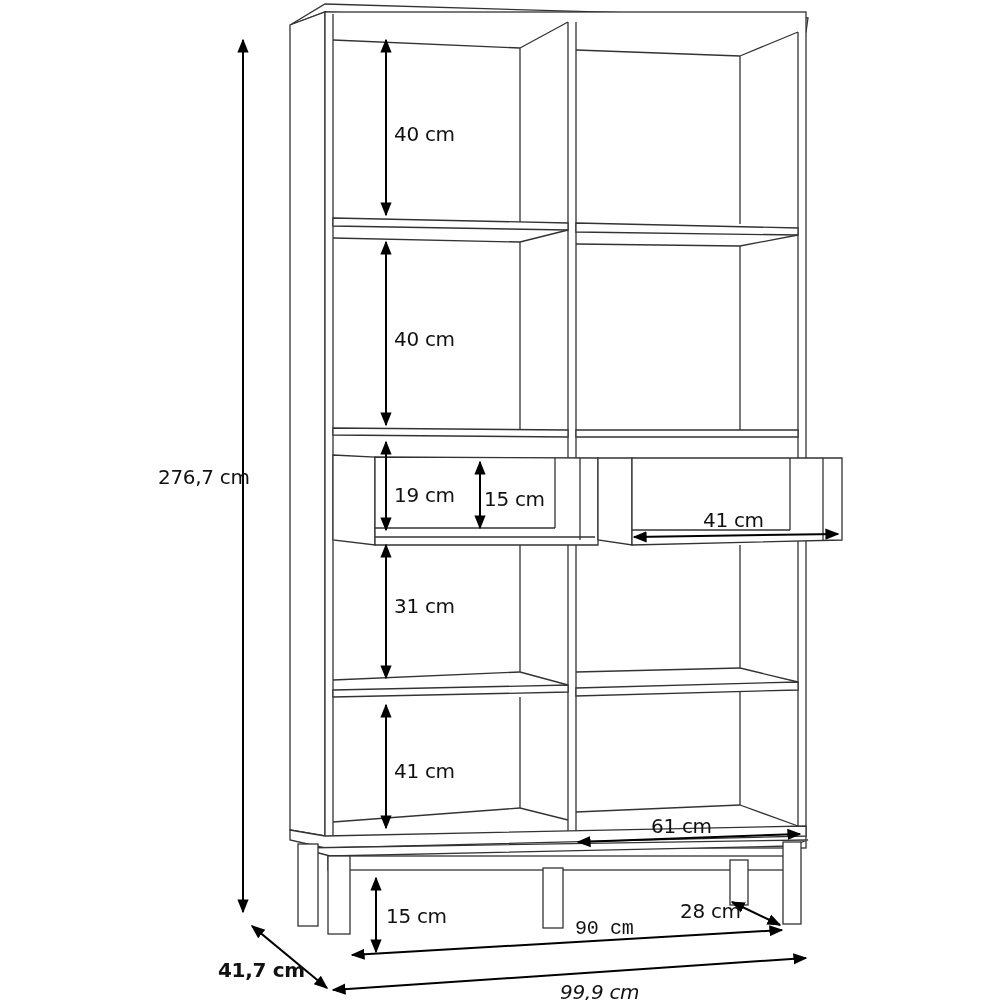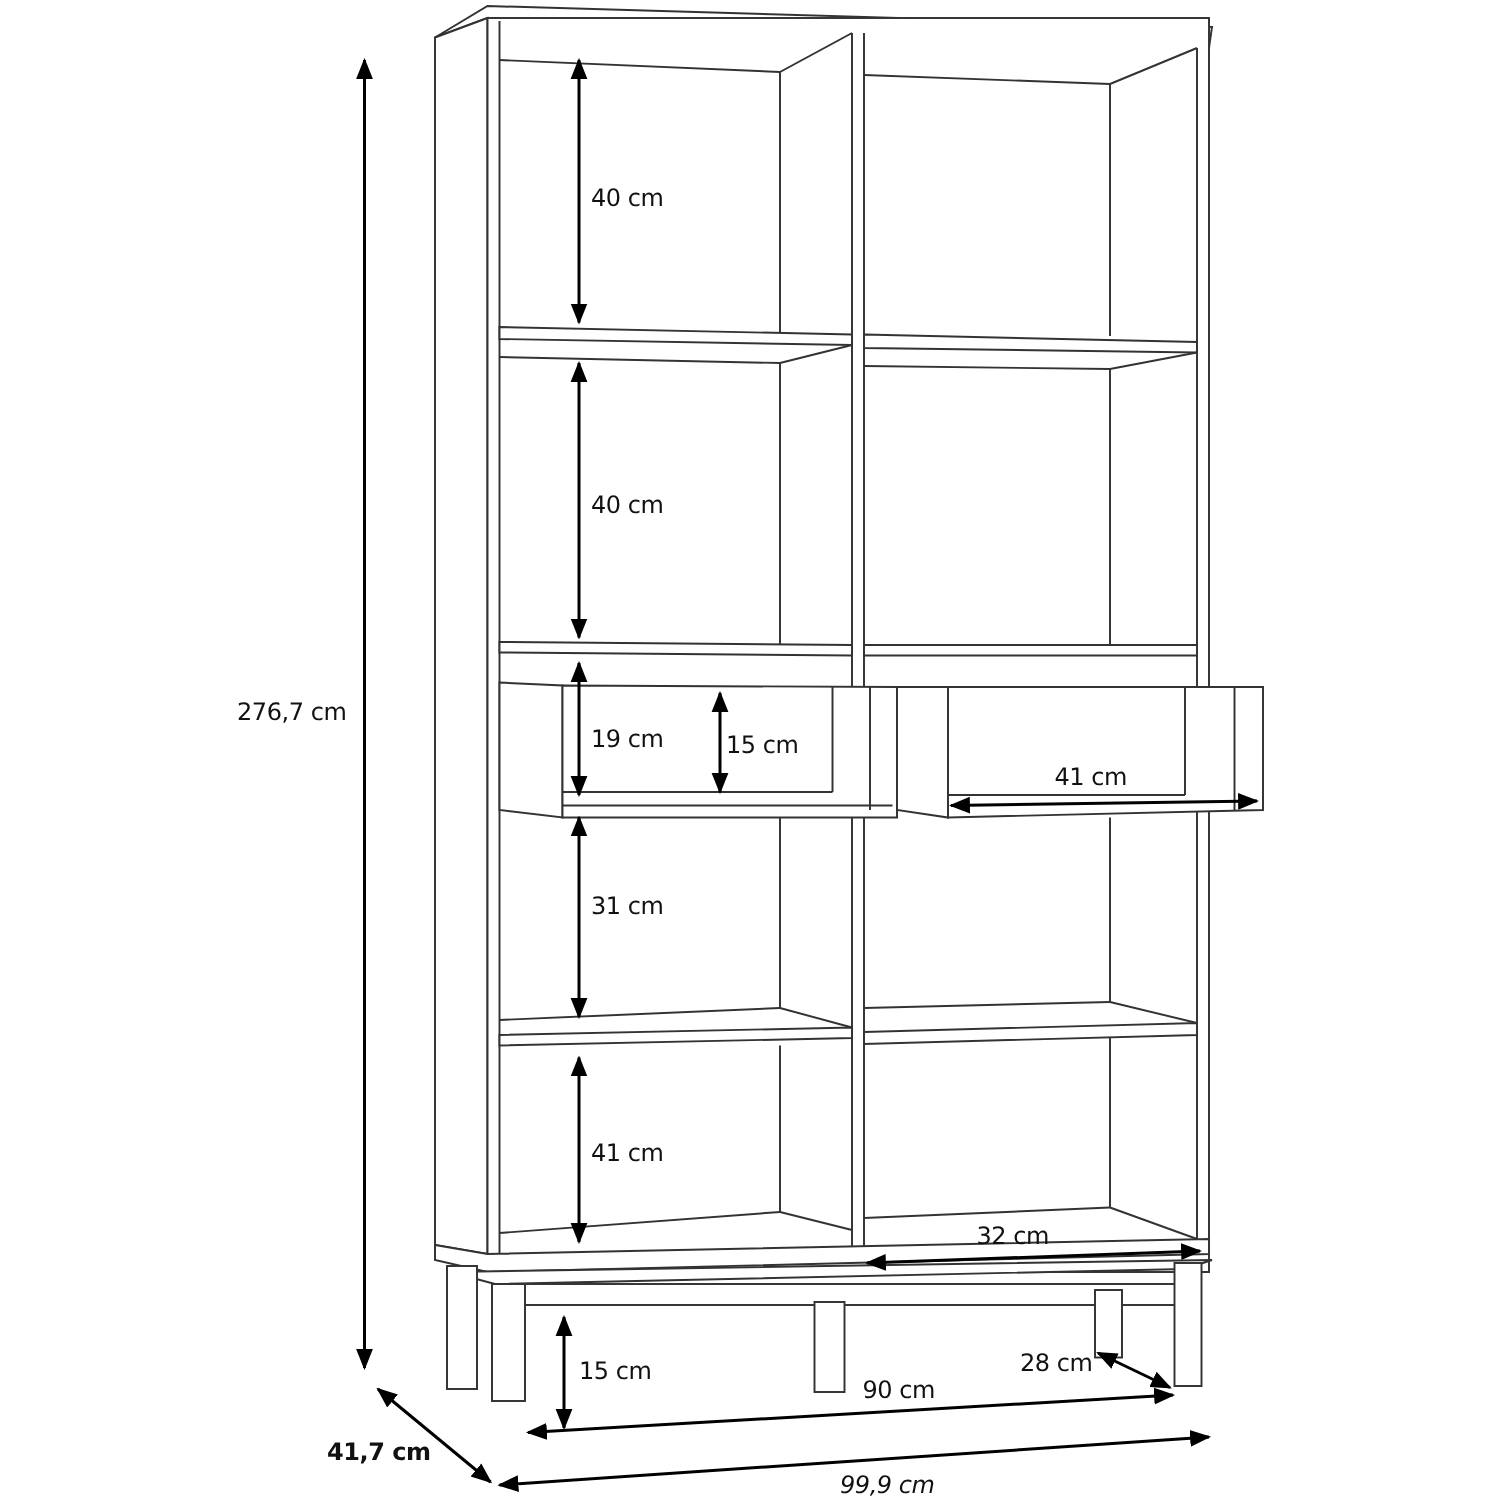--- a/index.html
+++ b/index.html
@@ -1,20 +1,20 @@
 <!DOCTYPE html>
 <html><head>
 <meta charset="utf-8">
 <style>
   html, body { margin: 0; padding: 0; background: #ffffff; }
   body { width: 1000px; height: 1000px; position: relative; overflow: hidden;
          font-family: "DejaVu Sans", sans-serif; }
   #diagram { position: absolute; left: 0; top: 0; width: 1000px; height: 1000px; }
   .dim-label { position: absolute; font-family: "DejaVu Sans", sans-serif;
-               font-size: 16px; color: #111111; white-space: nowrap; letter-spacing: -0.3px; }
+               font-size: 20px; color: #111111; white-space: nowrap; letter-spacing: -0.3px; }
 </style>
 </head>
 <body>
 
 <svg id="diagram" width="1000" height="1000" viewBox="0 0 1000 1000" xmlns="http://www.w3.org/2000/svg">
   <defs>
     <marker id="ah" viewBox="0 0 10 10" refX="9" refY="5" markerWidth="7" markerHeight="7" orient="auto-start-reverse">
       <path d="M0,1 L10,5 L0,9 Z" fill="#000"></path>
     </marker>
   </defs>
@@ -117,16 +117,16 @@
 <div class="dim-label" style="left:158px;top:465px;">276,7 cm</div>
 <div class="dim-label" style="left:218px;top:958px;font-weight:bold;">41,7 cm</div>
 <div class="dim-label" style="left:560px;top:980px;font-style:italic;">99,9 cm</div>
 <div class="dim-label" style="left:394px;top:122px;">40 cm</div>
 <div class="dim-label" style="left:394px;top:327px;">40 cm</div>
 <div class="dim-label" style="left:394px;top:483px;">19 cm</div>
 <div class="dim-label" style="left:484px;top:487px;">15 cm</div>
 <div class="dim-label" style="left:703px;top:508px;text-align:center;">41 cm</div>
 <div class="dim-label" style="left:394px;top:594px;">31 cm</div>
 <div class="dim-label" style="left:394px;top:759px;">41 cm</div>
-<div class="dim-label" style="left:651px;top:814px;">32 cm</div>
+<div class="dim-label" style="left:651px;top:814px;">61 cm</div>
 <div class="dim-label" style="left:386px;top:904px;">15 cm</div>
-<div class="dim-label" style="left:575px;top:917px;">90 cm</div>
+<div class="dim-label" style="left:575px;top:917px;font-family:Liberation Mono, monospace;">90 cm</div>
 <div class="dim-label" style="left:680px;top:899px;">28 cm</div>
 
 </body></html>

